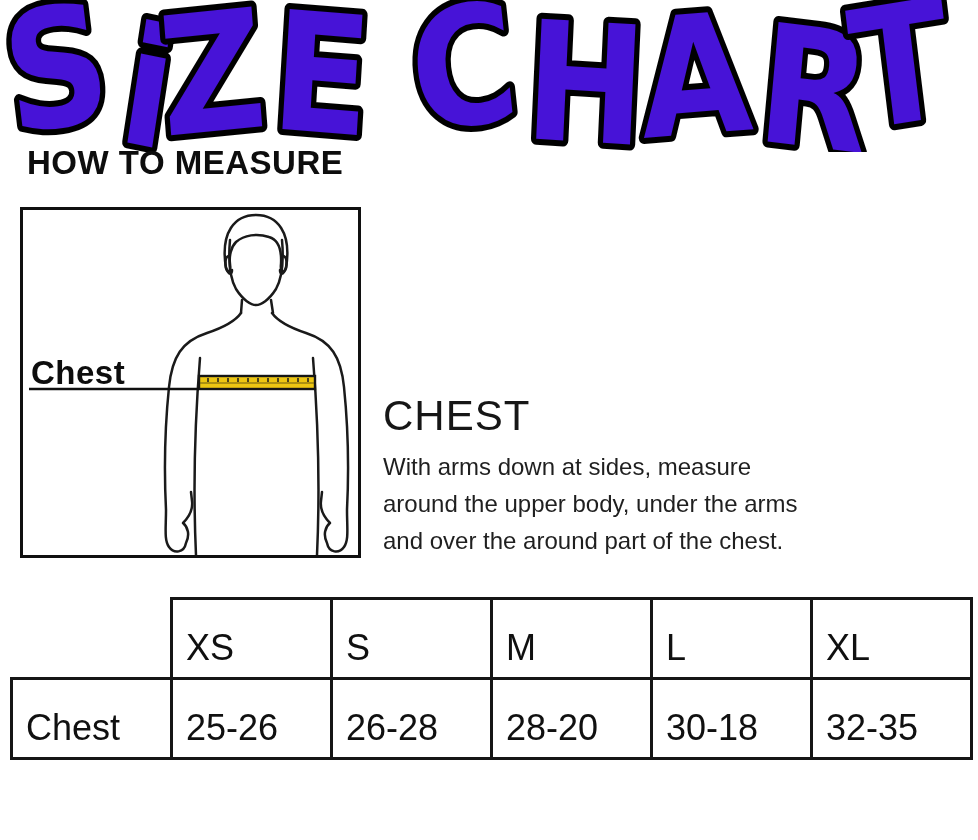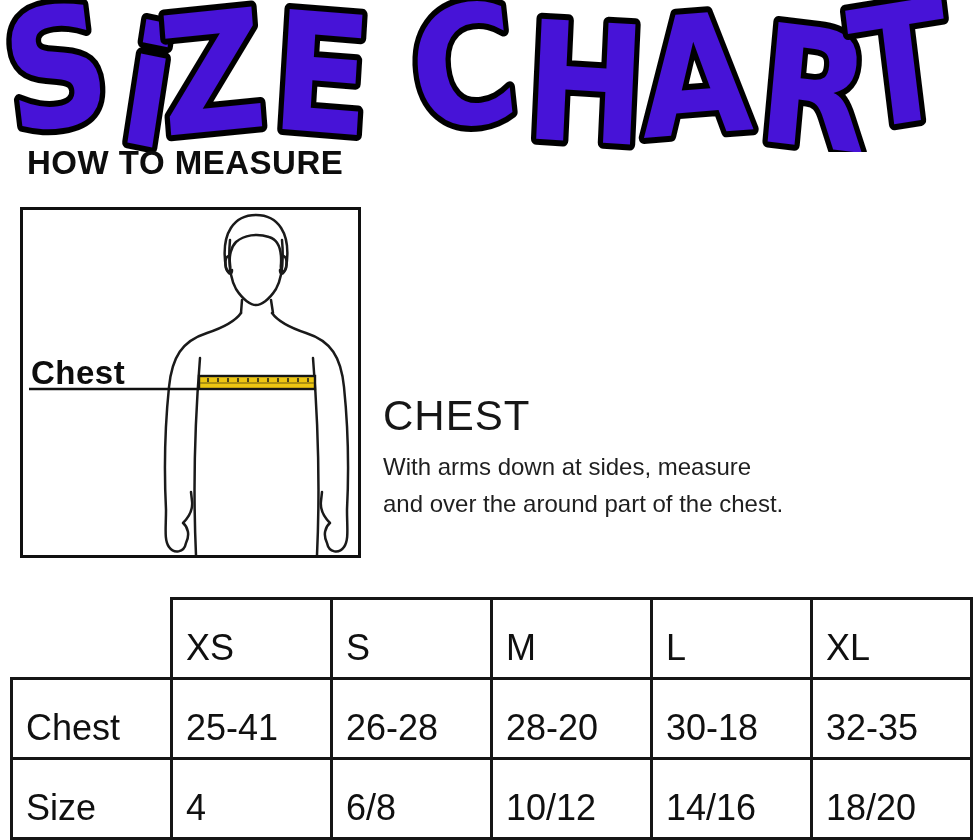--- a/index.html
+++ b/index.html
@@ -105,20 +105,21 @@
       </g>
 
       <line class="leader" x1="6" y1="179" x2="176" y2="179"></line>
       <text class="chest-label-text" x="8" y="174">Chest</text>
     </svg>
   </div>
 
   <div class="chest-heading">CHEST</div>
   <div class="chest-lines">
     <div>With arms down at sides, measure</div>
+    <div>around the upper body, under the arms</div>
     <div>and over the around part of the chest.</div>
   </div>
 
   <table class="size-table">
     <colgroup>
       <col style="width:160px">
         <col style="width:160px">
         <col style="width:160px">
       <col style="width:160px">
         <col style="width:160px">
@@ -128,30 +129,22 @@
       <tr>
         <td class="corner"></td>
         <td>XS</td>
         <td>S</td>
         <td>M</td>
         <td>L</td>
         <td>XL</td>
       </tr>
       <tr>
         <td>Chest</td>
-        <td>25-41</td>
+        <td>25-26</td>
         <td>26-28</td>
         <td>28-20</td>
         <td>30-18</td>
         <td>32-35</td>
-      </tr>
-      <tr>
-        <td>Size</td>
-        <td>4</td>
-        <td>6/8</td>
-        <td>10/12</td>
-        <td>14/16</td>
-        <td>18/20</td>
       </tr>
     </tbody>
   </table>
 
 </div>
 
 </body></html>

